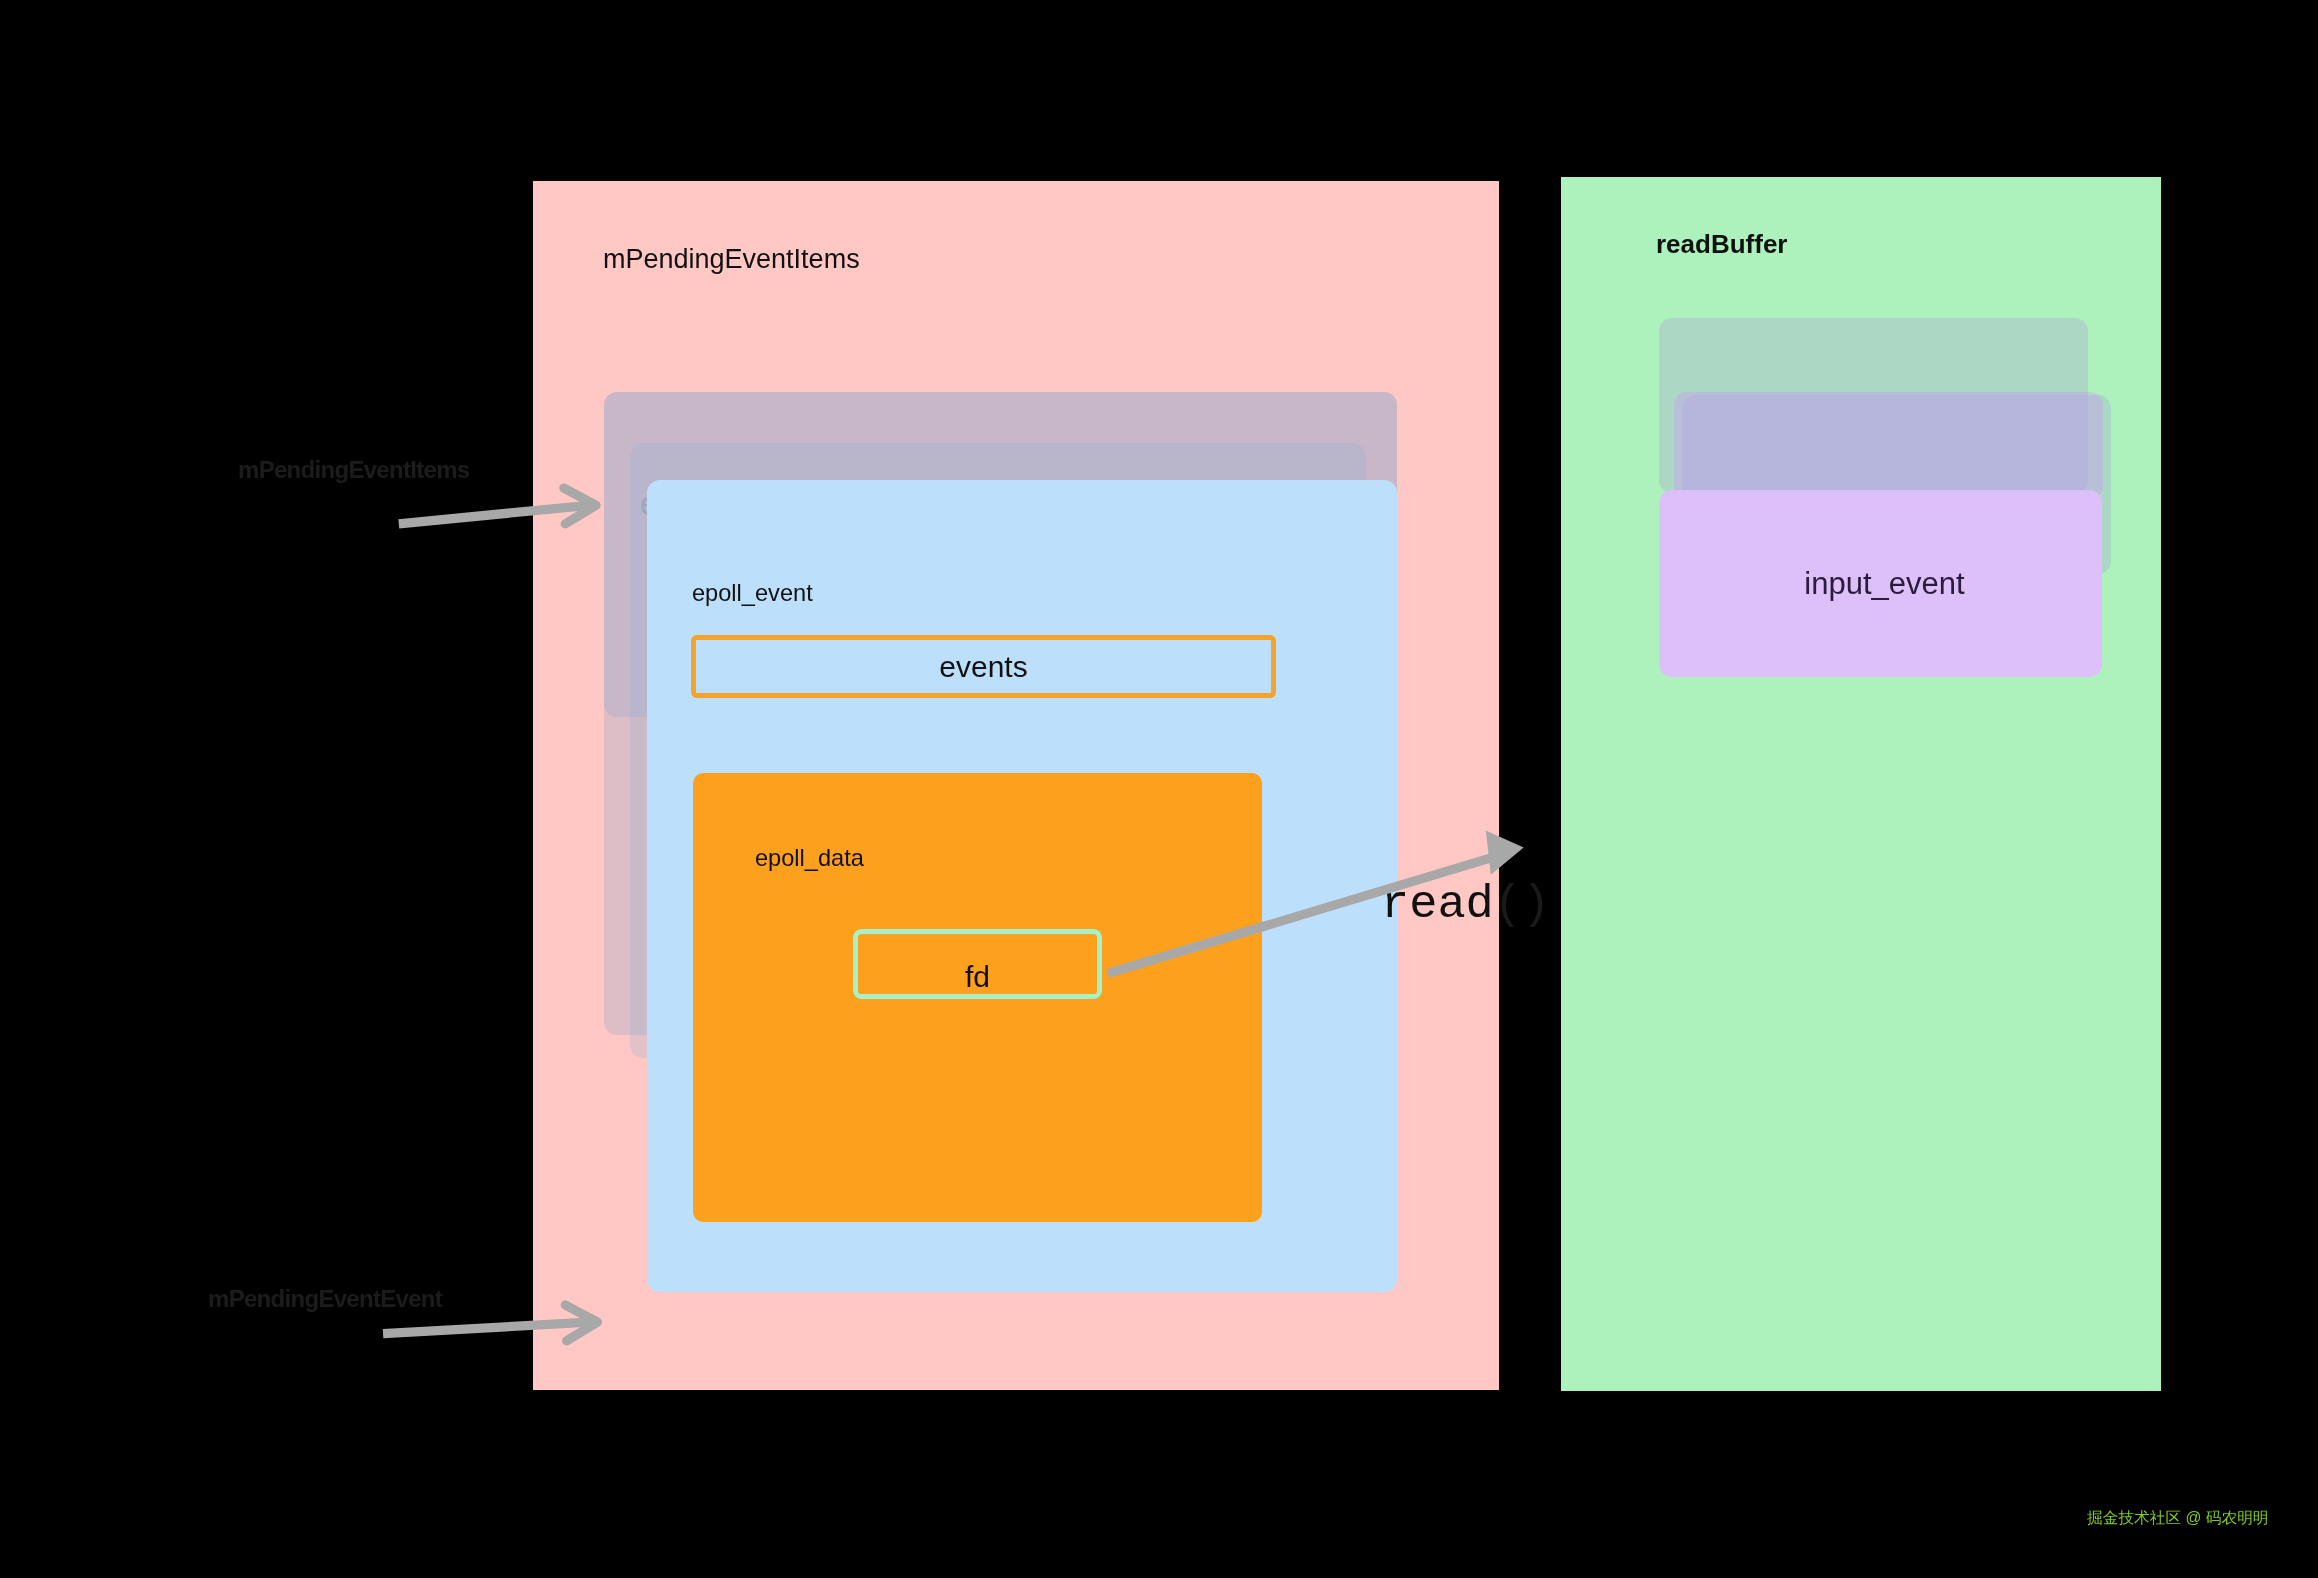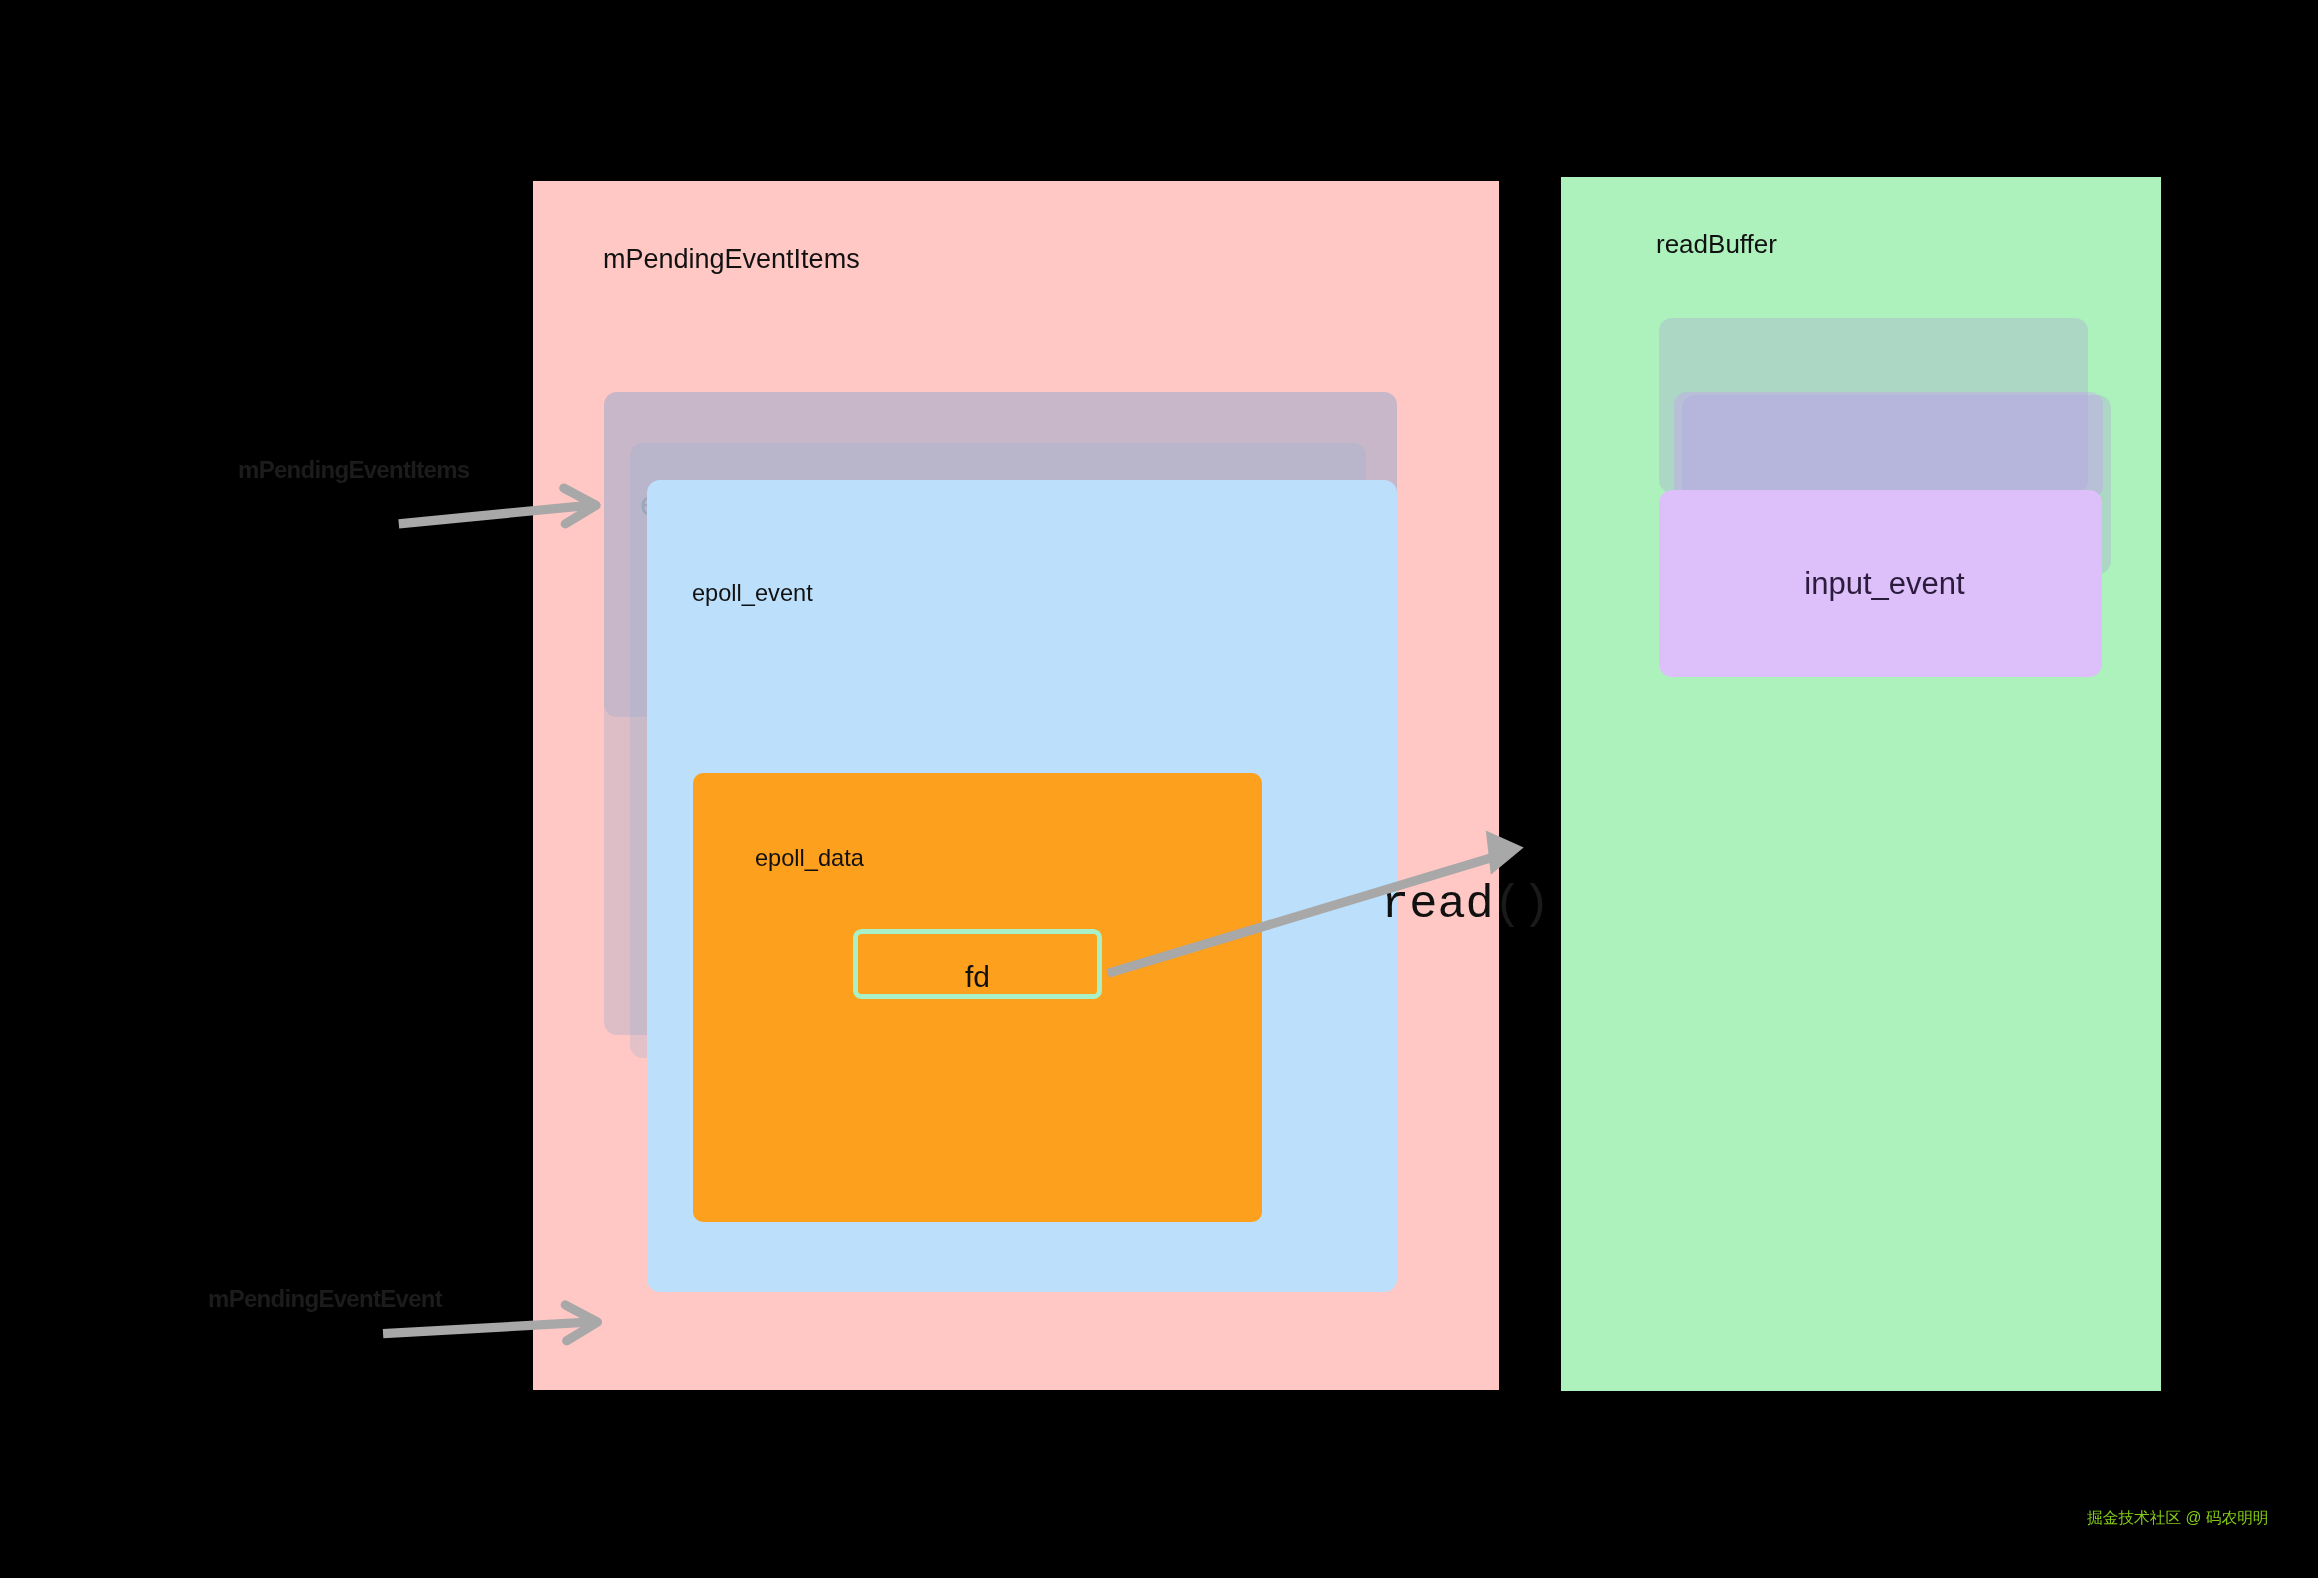--- a/index.html
+++ b/index.html
@@ -144,20 +144,21 @@
     top: 177px;
     width: 600px;
     height: 1214px;
     background: #ADF2BD;
   }
   .green-title {
     left: 1632px;
     top: 229px;
     font-size: 26px;
     color: #111111;
+    font-weight: bold;
   }
 
   .buf-back-1 {
     left: 1635px;
     top: 318px;
     width: 429px;
     height: 175px;
     background: rgba(170,165,215,0.34);
     border-radius: 13px;
   }
@@ -241,20 +242,23 @@
   <div class="abs pink-title label">mPendingEventItems</div>
 
   <div class="abs epoll-back-3"></div>
   <div class="abs epoll-back-2"></div>
   <div class="abs epoll-back-1"></div>
   <div class="abs epoll-back-title label">epoll_event</div>
 
   <div class="abs epoll-front"></div>
   <div class="abs epoll-front-title label">epoll_event</div>
 
+  <div class="abs events-box">
+    <span>events</span>
+  </div>
 
   <div class="abs epoll-data"></div>
   <div class="abs epoll-data-title label">epoll_data</div>
 
   <div class="abs fd-box">
     <span>fd</span>
   </div>
 
   <div class="abs green-container"></div>
   <div class="abs green-title label">readBuffer</div>

